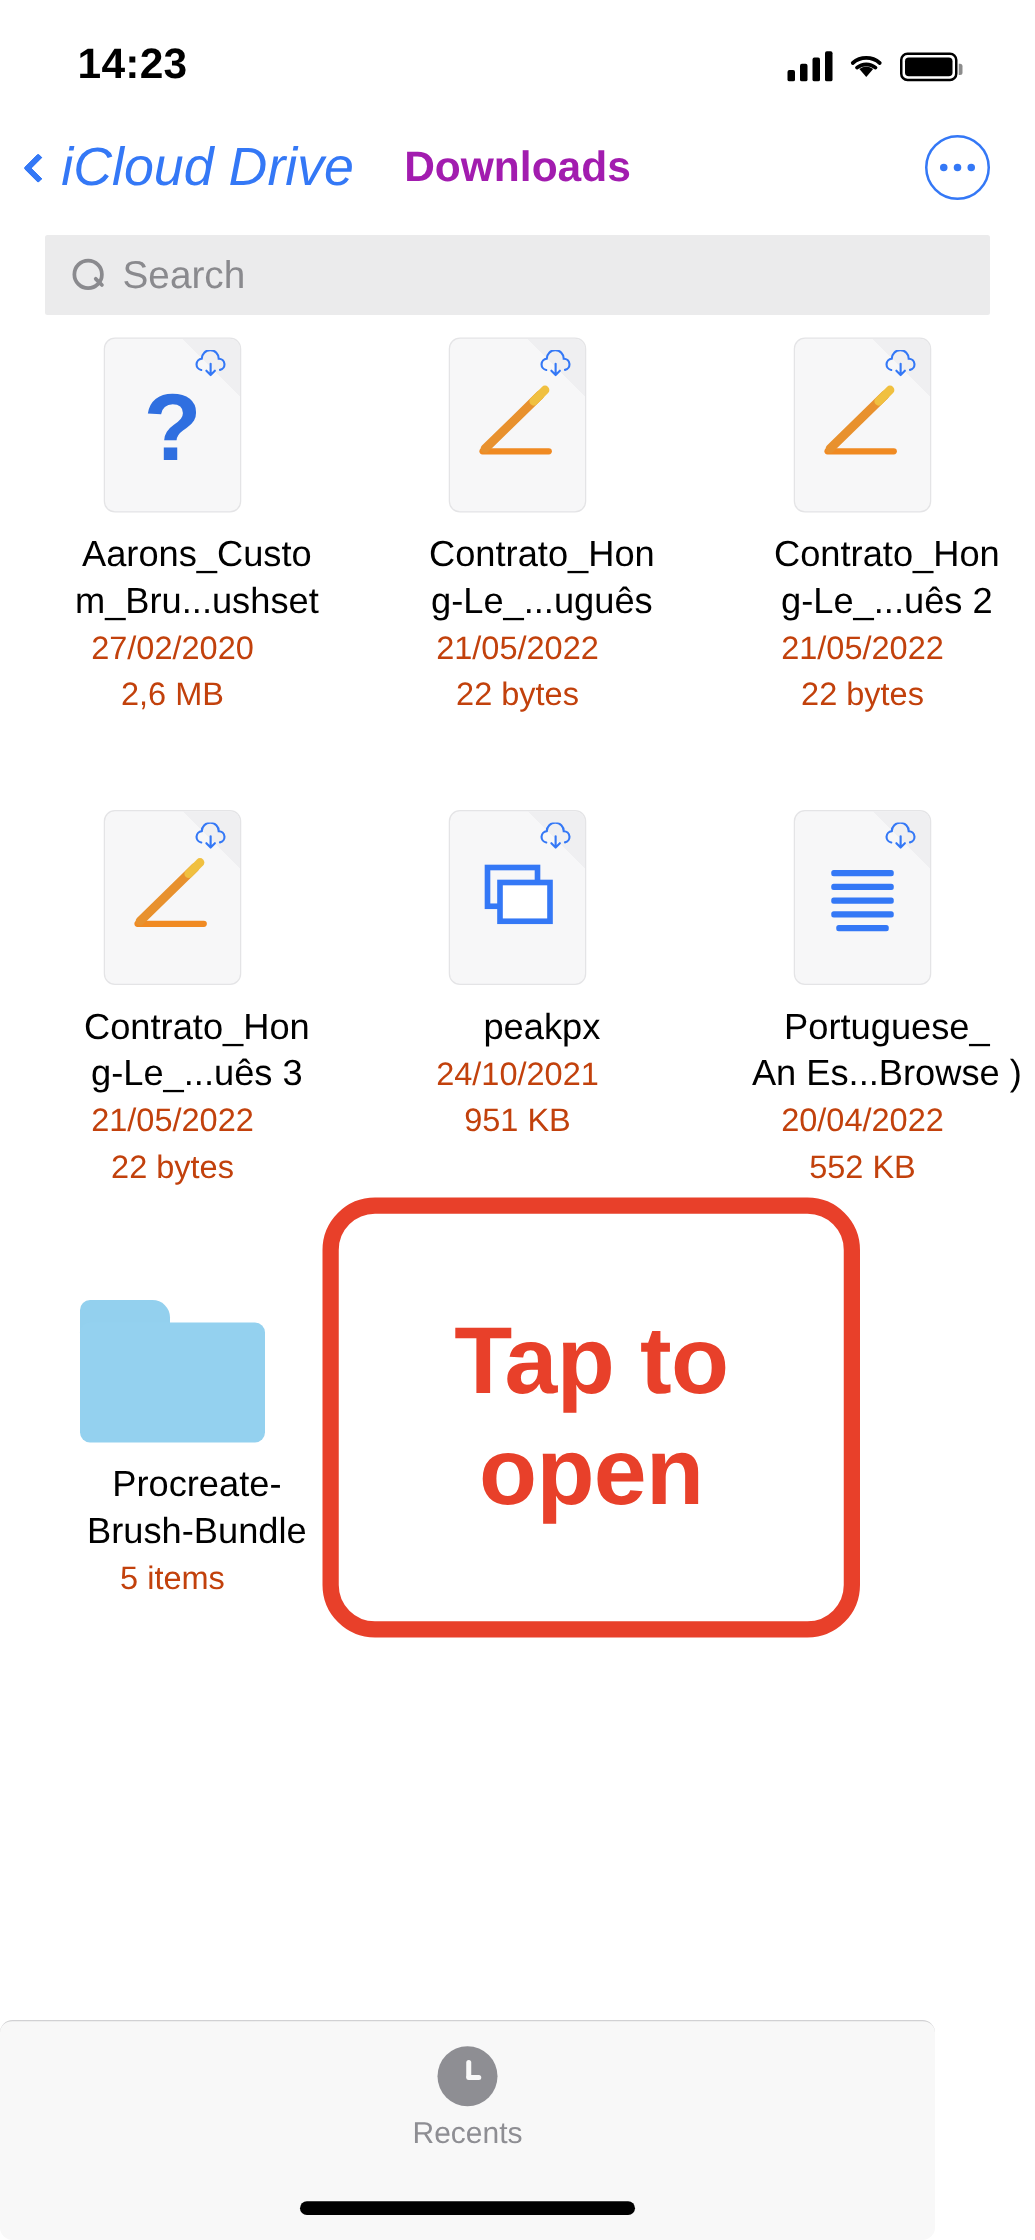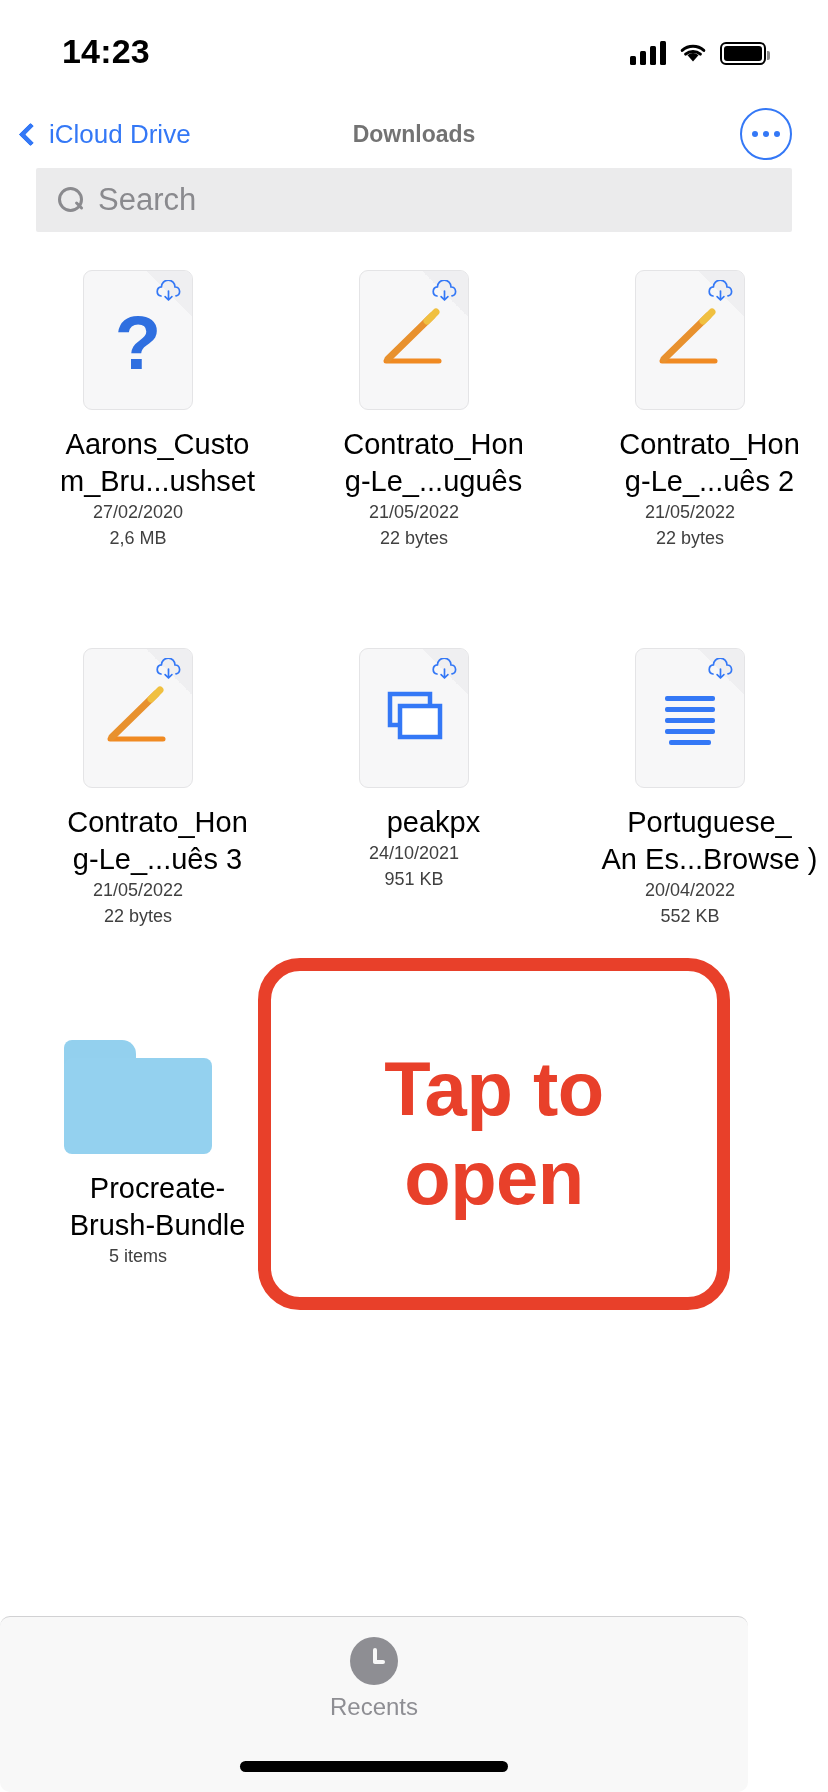--- a/index.html
+++ b/index.html
@@ -40,42 +40,42 @@
   .battery span{ display:block; height:100%; background:#000; border-radius:3px; }
 
   
   .navbar {
     position:absolute; top:92px; left:0; width:828px; height:84px;
     display:flex; align-items:center;
   }
   .nav-back {
     display:flex; align-items:center; gap:6px;
     position:absolute; left:22px;
-    color:#3478F6; font-size:26px; cursor:pointer;
+    color:#3478F6; font-size:43px; cursor:pointer;font-style:italic;
   }
   .chev {
     width:17px; height:17px; border-left:5px solid #3478F6; border-bottom:5px solid #3478F6;
     transform:rotate(45deg); margin-right:4px; border-radius:2px;
   }
   .nav-title {
     position:absolute; left:0; right:0; text-align:center;
-    font-size:23px; font-weight:700; color:#737373;
+    font-size:34px; font-weight:700; color:#a21caf;
   }
   .nav-more {
     position:absolute; right:36px;
     width:52px; height:52px; border:2.6px solid #3478F6; border-radius:50%;
     display:flex; align-items:center; justify-content:center; gap:5px; cursor:pointer;
   }
   .nav-more i { width:6px; height:6px; border-radius:50%; background:#3478F6; display:block; }
 
   
   .searchwrap { position:absolute; top:168px; left:0; width:828px; padding:0 36px; }
   .searchbar {
     height:64px; background:#EBEBEC; border-radius:2px;
-    display:flex; align-items:center; padding:0 22px; gap:14px; cursor:text;
+    display:flex; align-items:center; padding:0 22px; gap:14px; cursor:text;margin-top:20px;
   }
   .search-icon { width:26px; height:26px; position:relative; flex:none; }
   .search-icon::before{
     content:""; position:absolute; left:0; top:0; width:19px; height:19px;
     border:3.2px solid #8A8A8E; border-radius:50%;
   }
   .search-icon::after{
     content:""; position:absolute; left:16px; top:17px; width:10px; height:3.2px;
     background:#8A8A8E; border-radius:2px; transform:rotate(45deg);
   }
@@ -104,36 +104,36 @@
 
   .icon-q { font-size:76px; font-weight:700; color:#2F6FE0; line-height:1; margin-top:6px; }
   .svgicon { width:74px; height:74px; }
 
   .name {
     margin-top:16px; width:100%; padding:0 6px;
     text-align:center; font-size:29px; line-height:1.28; color:#000;
     word-break:break-word;
     margin-left:39px;
   }
-  .meta { text-align:center; font-size:18px; line-height:1.42; color:#404040; }
+  .meta { text-align:center; font-size:26px; line-height:1.42; color:#c2410c; }
 
   
   .folder-ic { width:148px; height:114px; position:relative; flex:none; margin-top:14px; }
   .folder-ic .tab {
     position:absolute; top:0; left:0; width:72px; height:26px;
     background:#93D0EE; border-radius:8px 14px 0 0;
   }
   .folder-ic .body {
     position:absolute; top:18px; left:0; width:148px; height:96px;
     background:#94D1EF; border-radius:8px;
   }
 
   
   .callout {
-    position:absolute; left:258px; top:958px; width:472px; height:352px;
+    position:absolute; left:258px; top:958px; width:430px; height:352px;
     border:13px solid #E8402A; border-radius:42px; background:#fff;
     display:flex; align-items:center; justify-content:center;
     text-align:center; cursor:pointer;
   }
   .callout-text {
     color:#E8402A; font-weight:700; font-size:76px; line-height:1.17;
     letter-spacing:-0.5px;
   }
 
   

